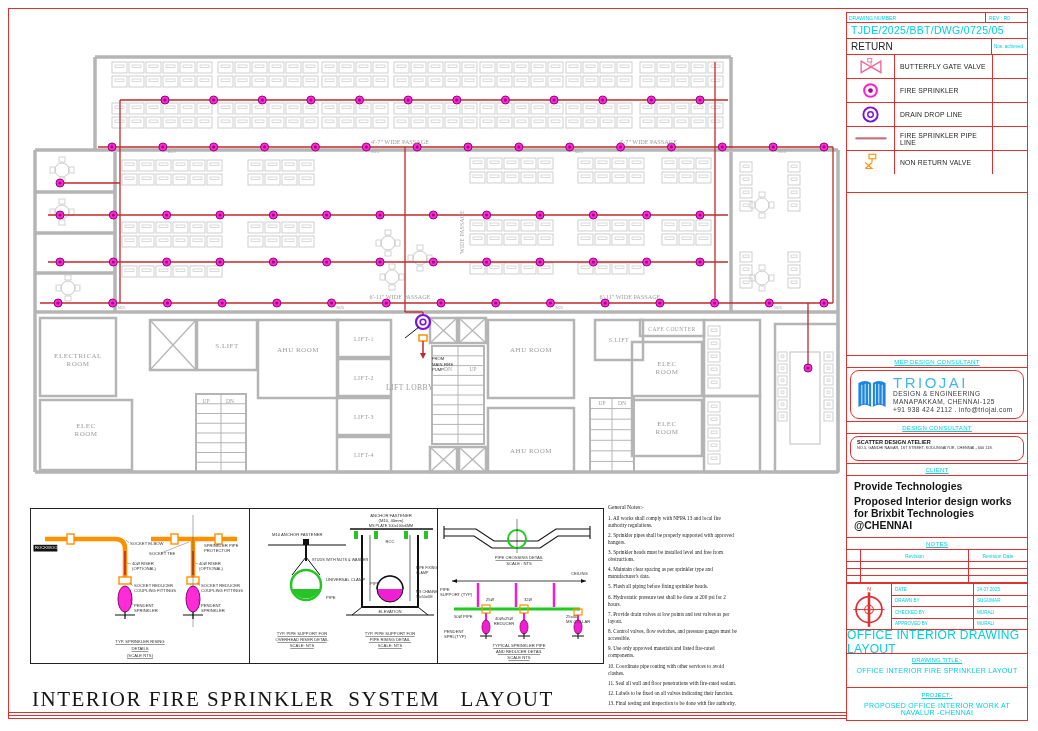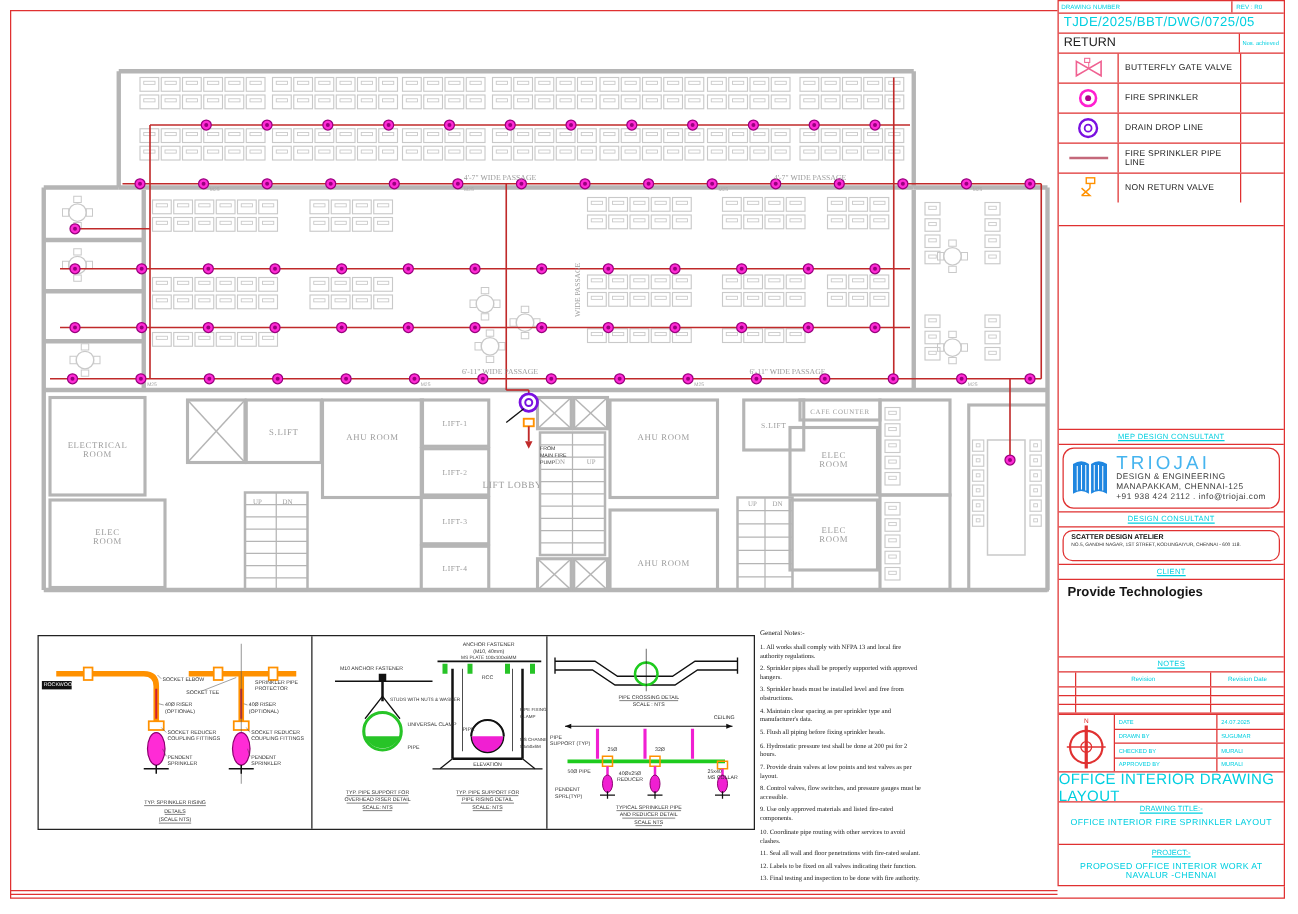--- a/index.html
+++ b/index.html
@@ -17,21 +17,21 @@
   .notes{position:absolute;left:608px;top:504px;width:130px;height:190px;
          font-family:"Liberation Serif",serif;font-size:5.2px;line-height:1.35;color:#222;}
   .notes h3{font-size:5.6px;margin:0 0 3px 0;font-weight:normal;}
   .notes p{margin:0 0 3.2px 0;}
   
   .main-title{position:absolute;left:32px;top:687px;font-family:"Liberation Serif",serif;
          font-size:21px;color:#151515;white-space:pre;letter-spacing:1.5px;}
   .bottom-line{position:absolute;left:8px;top:712px;width:838px;height:4px;
          border-top:1.4px solid #e03131;border-bottom:1.2px solid #e03131;box-sizing:border-box;}
   
-  .tb{position:absolute;left:846px;top:0;width:182px;height:709px;border:1.6px solid #e03131;
+  .tb{position:absolute;left:846px;top:12px;width:182px;height:709px;border:1.6px solid #e03131;
       box-sizing:border-box;display:flex;flex-direction:column;background:#fff;}
   .tb>div{border-bottom:1.3px solid #e03131;box-sizing:border-box;flex-shrink:0;}
   .cy{color:#00cfe0;}
   .tb-dn{height:26px;display:flex;flex-direction:column;}
   .tb-dn-top{display:flex;justify-content:space-between;font-size:5px;height:9px;
       border-bottom:1px solid #e03131;align-items:center;padding:0 2px;}
   .tb-dn-top .rev{border-left:1px solid #e03131;padding-left:3px;height:100%;display:flex;align-items:center;width:36px;}
   .tb-dn-val{font-size:10.5px;padding:1px 4px;letter-spacing:0.3px;}
   .tb-leg-h{height:16px;display:flex;justify-content:space-between;align-items:center;
       font-size:10px;color:#222;padding-left:4px;}
@@ -1140,20 +1140,21 @@
         <p>7. Provide drain valves at low points and test valves as per layout.</p>
         <p>8. Control valves, flow switches, and pressure gauges must be accessible.</p>
         <p>9. Use only approved materials and listed fire-rated components.</p>
         <p>10. Coordinate pipe routing with other services to avoid clashes.</p>
         <p>11. Seal all wall and floor penetrations with fire-rated sealant.</p>
         <p>12. Labels to be fixed on all valves indicating their function.</p>
         <p>13. Final testing and inspection to be done with fire authority.</p>
       </div>
   </div>
 
+  <div class="main-title">INTERIOR FIRE SPRINKLER  SYSTEM   LAYOUT</div>
   <div class="bottom-line"></div>
 
   <aside class="tb">
     <div class="tb-dn">
       <div class="tb-dn-top">
         <span class="cy">DRAWING NUMBER</span>
         <span class="cy rev">REV : R0</span>
       </div>
       <div class="tb-dn-val cy">TJDE/2025/BBT/DWG/0725/05</div>
     </div>
@@ -1241,20 +1242,21 @@
     <div class="tb-sec cy">DESIGN CONSULTANT</div>
     <div class="tb-scatter">
       <div class="sc-card">
         <div class="sc-name">SCATTER DESIGN ATELIER</div>
         <div class="sc-addr">NO.5, GANDHI NAGAR, 1ST STREET, KODUNGAIYUR, CHENNAI - 600 118.</div>
       </div>
     </div>
     <div class="tb-sec cy">CLIENT</div>
     <div class="tb-client">
       <div class="cl-name">Provide Technologies</div>
+      <div class="cl-desc">Proposed Interior design works for Brixbit Technologies @CHENNAI</div>
     </div>
     <div class="tb-sec cy">NOTES</div>
     <div class="revgrid" id="revtable">
         <div class="rev-head">
           <span></span>
           <span class="cy">Revision</span>
           <span class="cy" style="border-right:none">Revision Date</span>
         </div>
         <div class="rev-row">
           <i></i>

